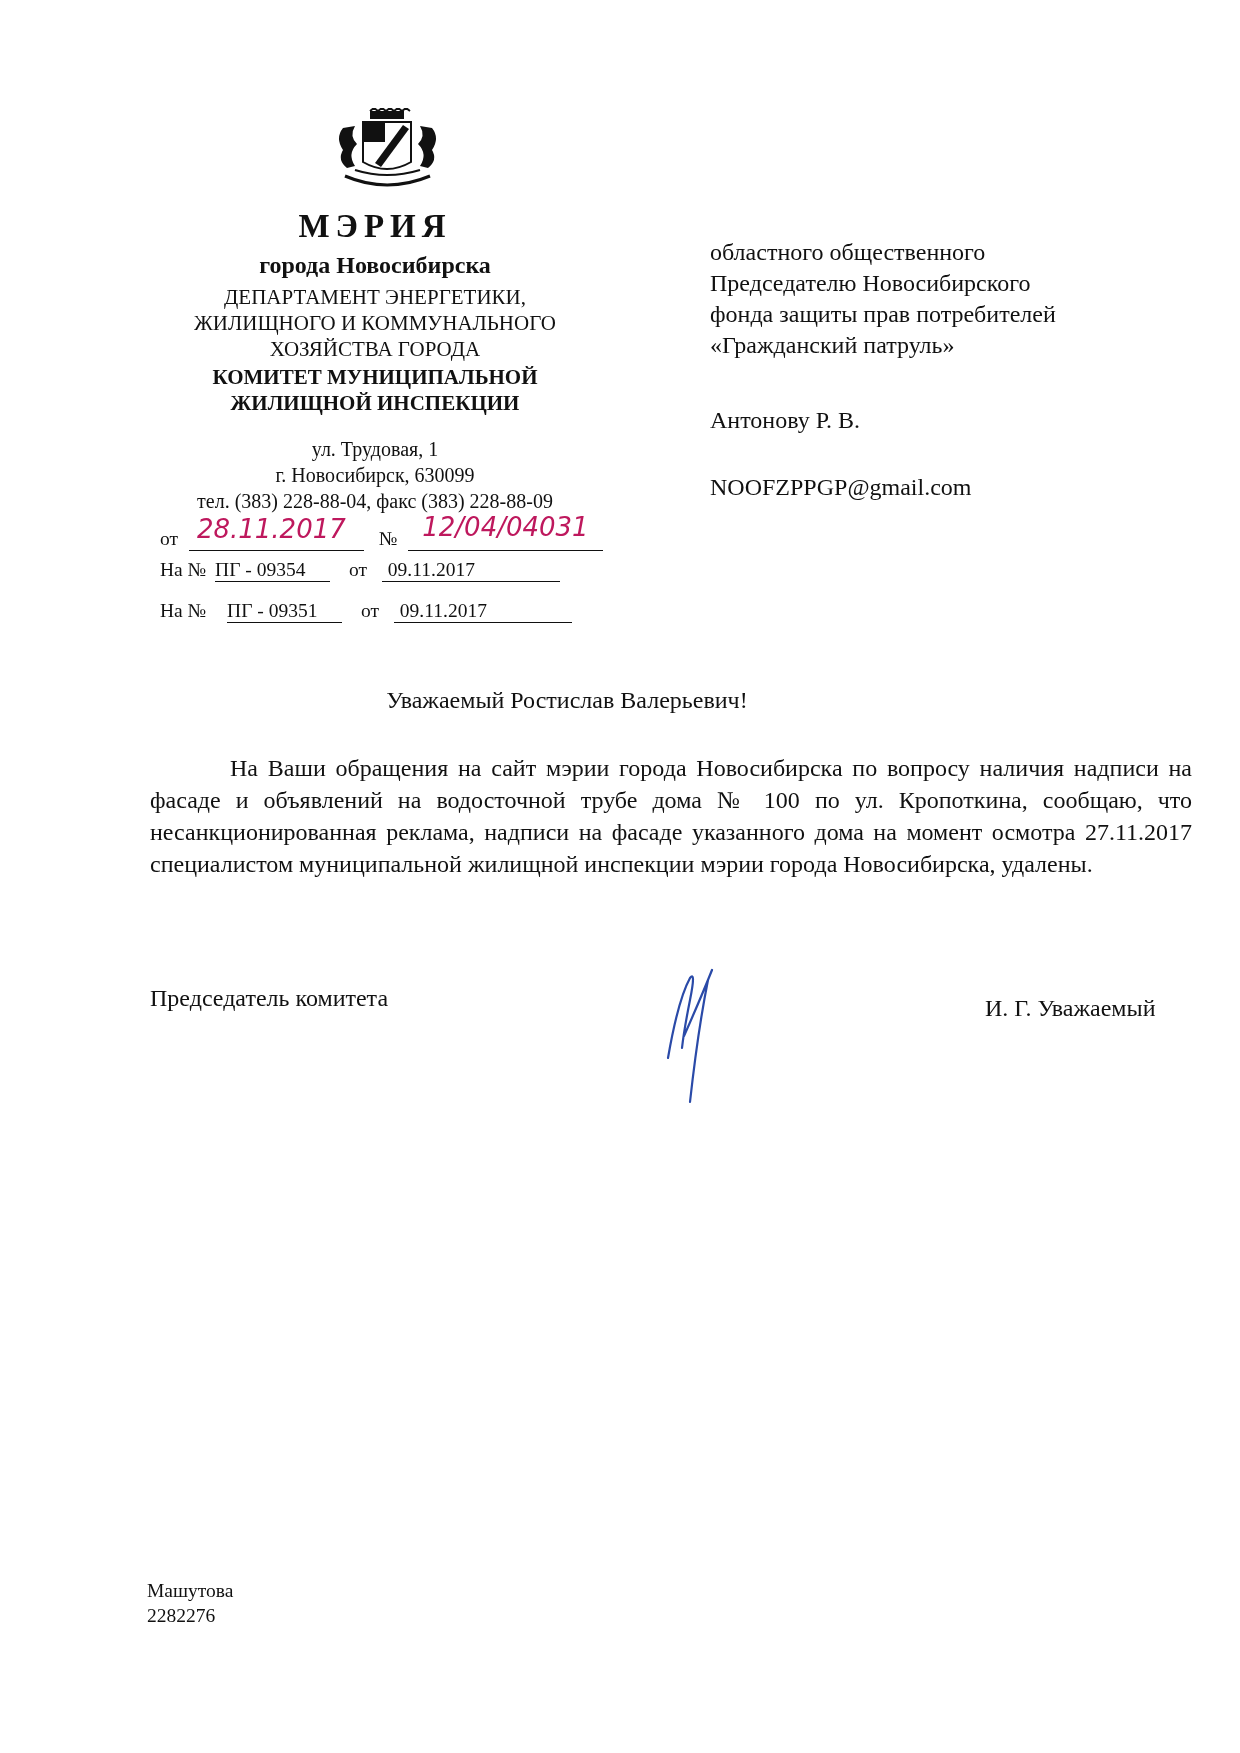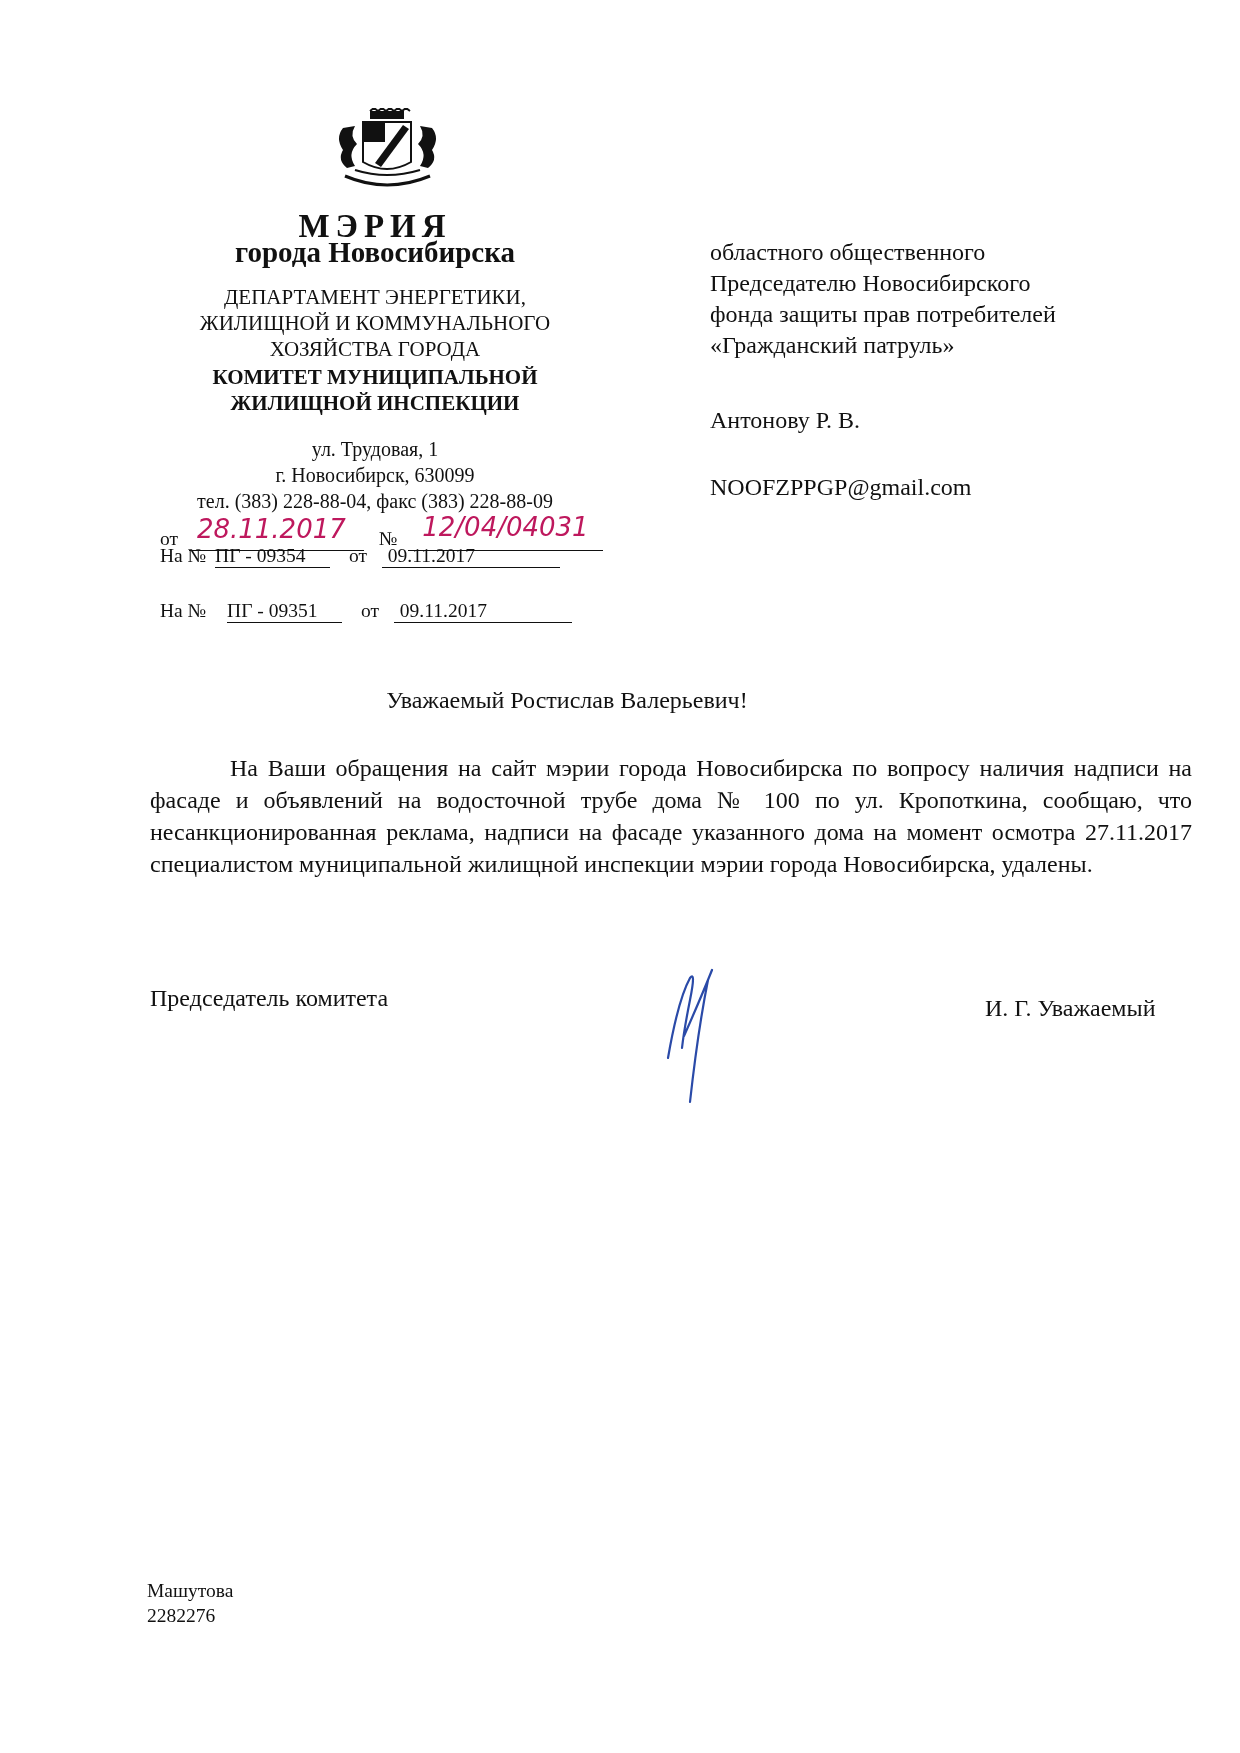--- a/index.html
+++ b/index.html
@@ -2,21 +2,21 @@
 <html><head>
 <meta charset="utf-8">
 <style>
   html, body { margin:0; padding:0; background:#ffffff; }
   body { width:1240px; height:1753px; position:relative; overflow:hidden;
          font-family:"Liberation Serif", serif; color:#111; }
   .abs { position:absolute; }
   .emblem { left:325px; top:108px; width:125px; height:82px; }
   .hdr-col { left:140px; width:470px; text-align:center; }
   .mayor { top:208px; font-size:33px; font-weight:bold; letter-spacing:6px; }
-  .city { top:236px; font-size:29px; font-weight:bold; }
+  .city { top:252px; font-size:24px; font-weight:bold; }
   .dept { font-size:21px; line-height:26px; }
   .cmt { font-size:21px; font-weight:bold; line-height:26px; }
   .addr { font-size:20px; line-height:26px; }
   .regline { left:160px; font-size:19.5px; }
   .hand { font-family:"DejaVu Sans", sans-serif; font-style:italic; color:#be185d; font-size:26px; }
   .uline { display:inline-block; border-bottom:1.5px solid #111; position:relative; }
   .recip { left:710px; font-size:24px; line-height:31px; }
   .greet { top:687px; left:0; width:1134px; text-align:center; font-size:24px; }
   .body-text { left:150px; width:1042px; top:752px; font-size:24px; line-height:32px;
                text-align:justify; text-indent:80px; }
@@ -39,21 +39,21 @@
     <path d="M107 20 q8 10 0 22 q6 10 -4 18 l-8 -2 q8 -12 -2 -22 q8 -8 2 -18 z" fill="#111"></path>
     <path d="M20 68 q42 18 85 0" stroke="#111" fill="none" stroke-width="3"></path>
     <path d="M30 62 q32 10 65 0" stroke="#111" fill="none" stroke-width="2"></path>
   </svg>
 </div>
 
 <div class="abs hdr-col mayor">МЭРИЯ</div>
 <div class="abs hdr-col city">города Новосибирска</div>
 <div class="abs hdr-col dept" style="top:284px;">
   <div>ДЕПАРТАМЕНТ ЭНЕРГЕТИКИ,</div>
-  <div>ЖИЛИЩНОЙ И КОММУНАЛЬНОГО</div>
+  <div>ЖИЛИЩНОГО И КОММУНАЛЬНОГО</div>
   <div>ХОЗЯЙСТВА ГОРОДА</div>
 </div>
 <div class="abs hdr-col cmt" style="top:364px;">
   <div>КОМИТЕТ МУНИЦИПАЛЬНОЙ</div>
   <div>ЖИЛИЩНОЙ ИНСПЕКЦИИ</div>
 </div>
 <div class="abs hdr-col addr" style="top:436px;">
   <div>ул. Трудовая, 1</div>
   <div>г. Новосибирск, 630099</div>
   <div>тел. (383) 228-88-04, факс (383) 228-88-09</div>
@@ -63,21 +63,21 @@
   <span>от</span>
   <span class="uline" style="width:175px; margin-left:6px;">
     <span class="hand" style="position:absolute; left:8px; top:-14px;">28.11.2017</span>&nbsp;
   </span>
   <span style="margin-left:10px;">№</span>
   <span class="uline" style="width:195px; margin-left:6px;">
     <span class="hand" style="position:absolute; left:14px; top:-16px;">12/04/04031</span>&nbsp;
   </span>
 </div>
 
-<div class="abs regline" style="top:545px;">
+<div class="abs regline" style="top:559px;">
   <span>На №</span>
   <span class="uline" style="width:115px; margin-left:4px;">ПГ - 09354</span>
   <span style="margin-left:14px;">от</span>
   <span class="uline" style="width:172px; margin-left:10px; padding-left:6px;">09.11.2017</span>
 </div>
 <div class="abs regline" style="top:600px;">
   <span>На №</span>
   <span class="uline" style="width:115px; margin-left:16px;">ПГ - 09351</span>
   <span style="margin-left:14px;">от</span>
   <span class="uline" style="width:172px; margin-left:10px; padding-left:6px;">09.11.2017</span>

